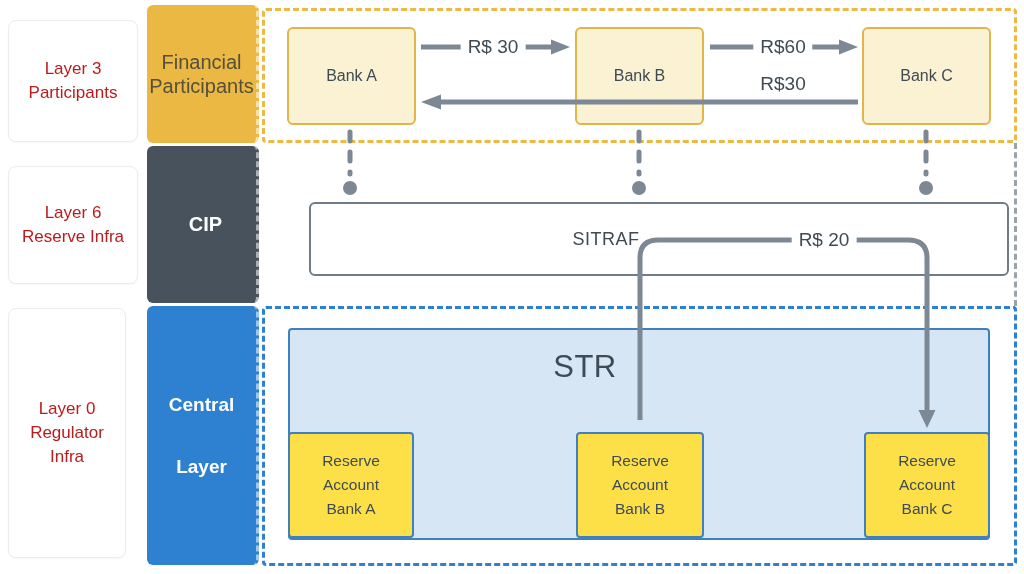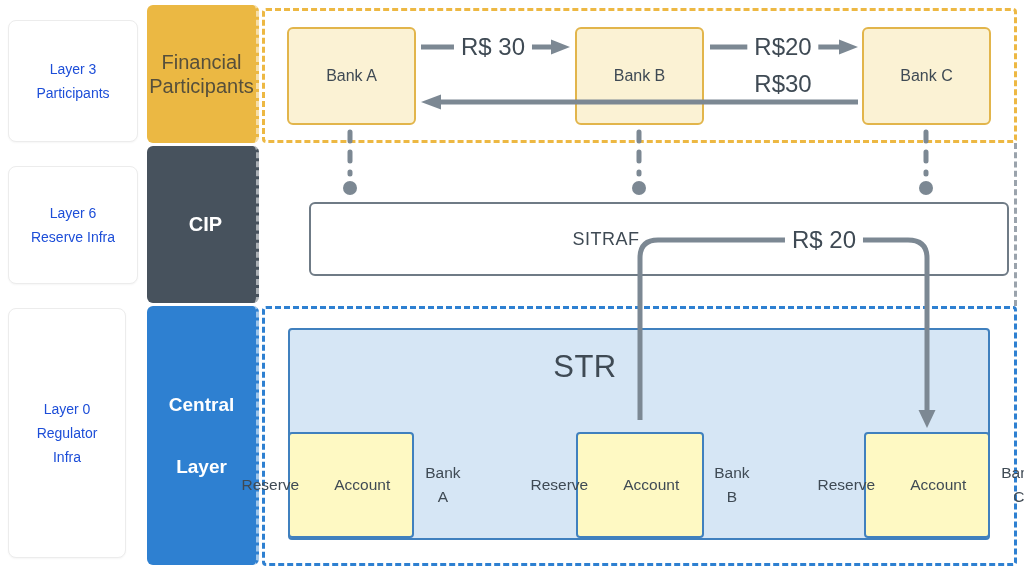--- a/index.html
+++ b/index.html
@@ -7,21 +7,21 @@
     position:relative;width:1024px;height:574px;background:#fff;
     font-family:"Liberation Sans",sans-serif;color:#3F4A54;overflow:hidden;
   }
   .abs{position:absolute;box-sizing:border-box;}
 
   
   .layer-card{
     background:#fff;border:1px solid #ECECEC;border-radius:8px;
     box-shadow:0 1px 2px rgba(0,0,0,.04);
     display:flex;flex-direction:column;align-items:center;justify-content:center;
-    font-size:14px;line-height:24px;color:#1d4ed8;text-align:center;
+    font-size:17px;line-height:24px;color:#b91c1c;text-align:center;
   }
   .layer-card span{display:block;}
 
   
   .col-block{
     border-radius:6px;display:flex;flex-direction:column;align-items:center;justify-content:center;
     text-align:center;border-right:3px dashed rgba(255,255,255,.55);
   }
   .col-block span{display:block;}
   .fi-block{background:#EBB843;color:#564F3B;font-weight:normal;font-size:20px;line-height:24px;}
@@ -39,31 +39,31 @@
     display:flex;align-items:center;justify-content:center;font-size:16px;z-index:2;
   }
 
   
   .sitraf-box{background:#fff;border:2px solid #6F7B86;border-radius:6px;z-index:1;margin-left:21px;}
   .sys-label{position:absolute;transform:translate(-50%,-50%);letter-spacing:.5px;}
   .sitraf-label{font-size:18px;}
   .str-box{background:#D6E6F5;border:2px solid #4080BE;border-radius:4px;z-index:1;}
   .str-label{font-size:31px;}
   .reserve-box{
-    background:#fef9c3;border:2px solid #4080BE;border-radius:4px;z-index:2;
-    display:flex;flex-direction:row;align-items:center;justify-content:center;
-    font-size:15.5px;line-height:24px;text-align:center;gap:35px;
+    background:#fde047;border:2px solid #4080BE;border-radius:4px;z-index:2;
+    display:flex;flex-direction:column;align-items:center;justify-content:center;
+    font-size:15.5px;line-height:24px;text-align:center;
   }
   .reserve-box span{display:block;}
 
   
   .overlay{position:absolute;left:0;top:0;z-index:5;pointer-events:none;}
   .flow-label{
     position:absolute;transform:translate(-50%,-50%);z-index:6;
-    background:#fff;padding:0 7px;font-size:24px;color:#3F4A54;white-space:nowrap;
+    background:#fff;padding:0 7px;font-size:19px;color:#3F4A54;white-space:nowrap;
   }
 </style>
 </head>
 <body>
 
 <div class="canvas">
 
   <div class="abs layer-card" style="left:8px;top:20px;width:130px;height:122px;">
     <span>Layer 3</span>
     <span>Participants</span>
@@ -158,17 +158,17 @@
       <polygon points="441,94.5 421,102 441,109.5" fill="#7C8893"></polygon>
     </g>
 
     <g>
       <path d="M640,420 L640,258 Q640,240 658,240 L908,240 Q927,240 927,258 L927,411" fill="none" stroke="#7C8893" stroke-width="5" stroke-linejoin="round"></path>
       <polygon points="918.5,410 935.5,410 927,428" fill="#7C8893"></polygon>
     </g>
   </svg>
 
   <div class="flow-label" style="left:493px;top:47px;">R$ 30</div>
-  <div class="flow-label" style="left:783px;top:47px;">R$20</div>
+  <div class="flow-label" style="left:783px;top:47px;">R$60</div>
   <div class="flow-label" style="left:783px;top:84px;">R$30</div>
   <div class="flow-label" style="left:824px;top:240px;text-align:center;">R$ 20</div>
 
 </div>
 
 </body></html>

